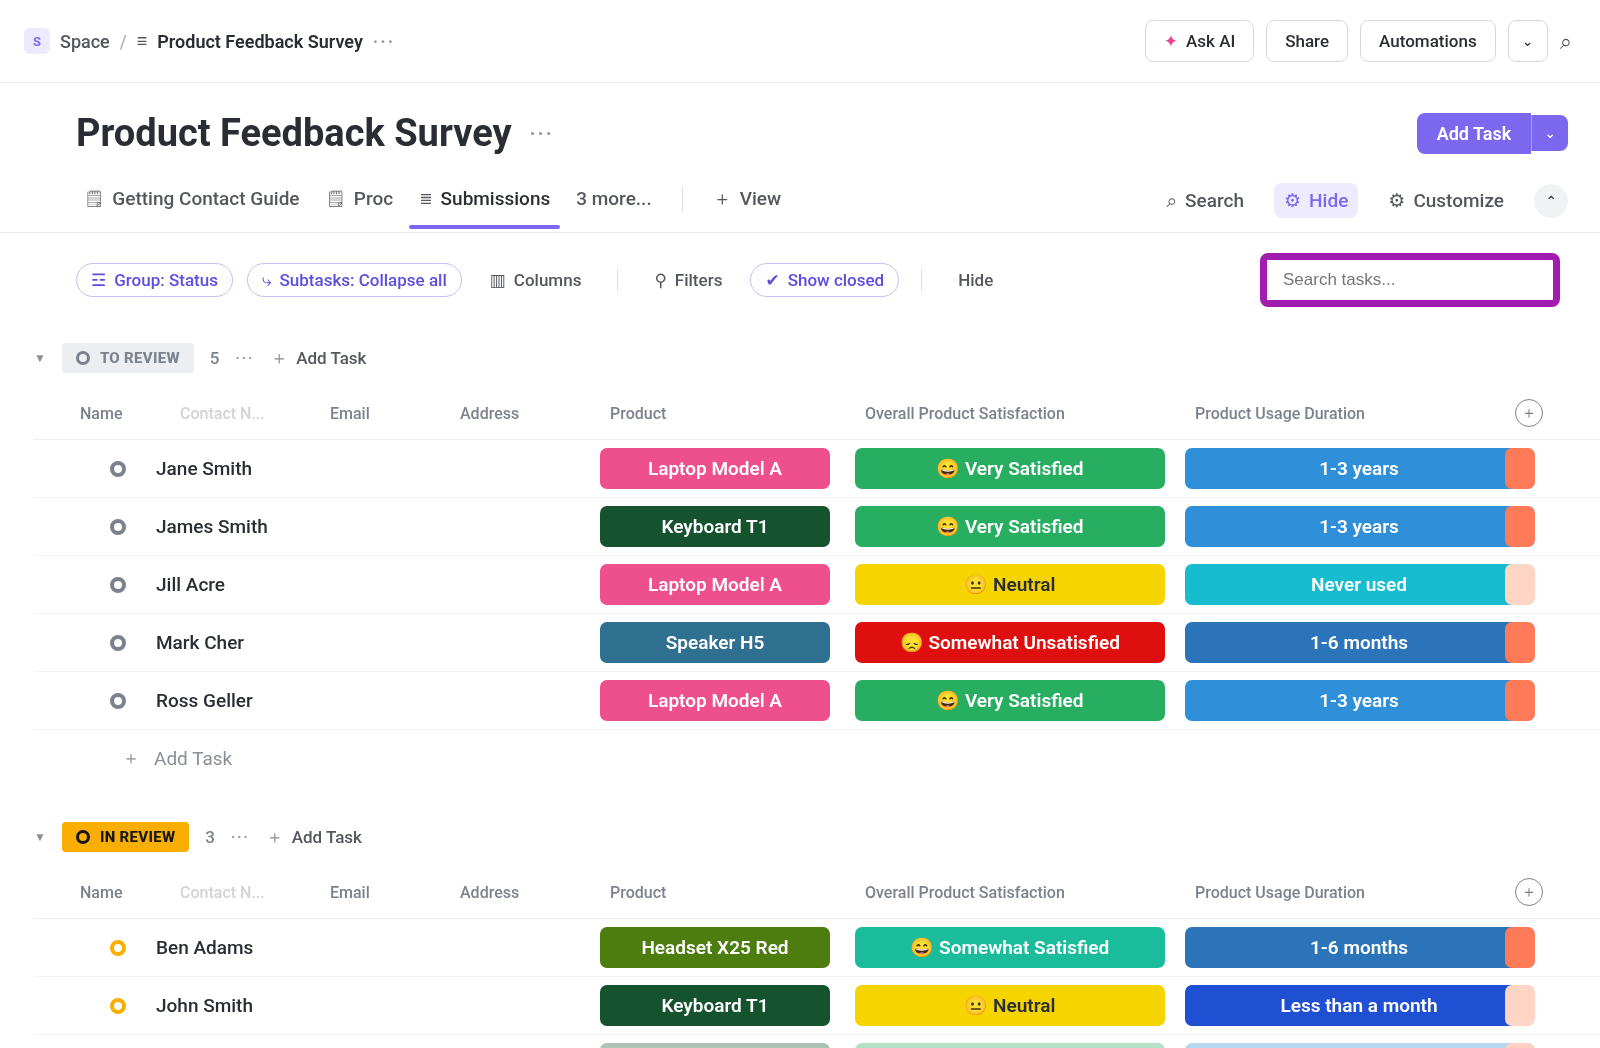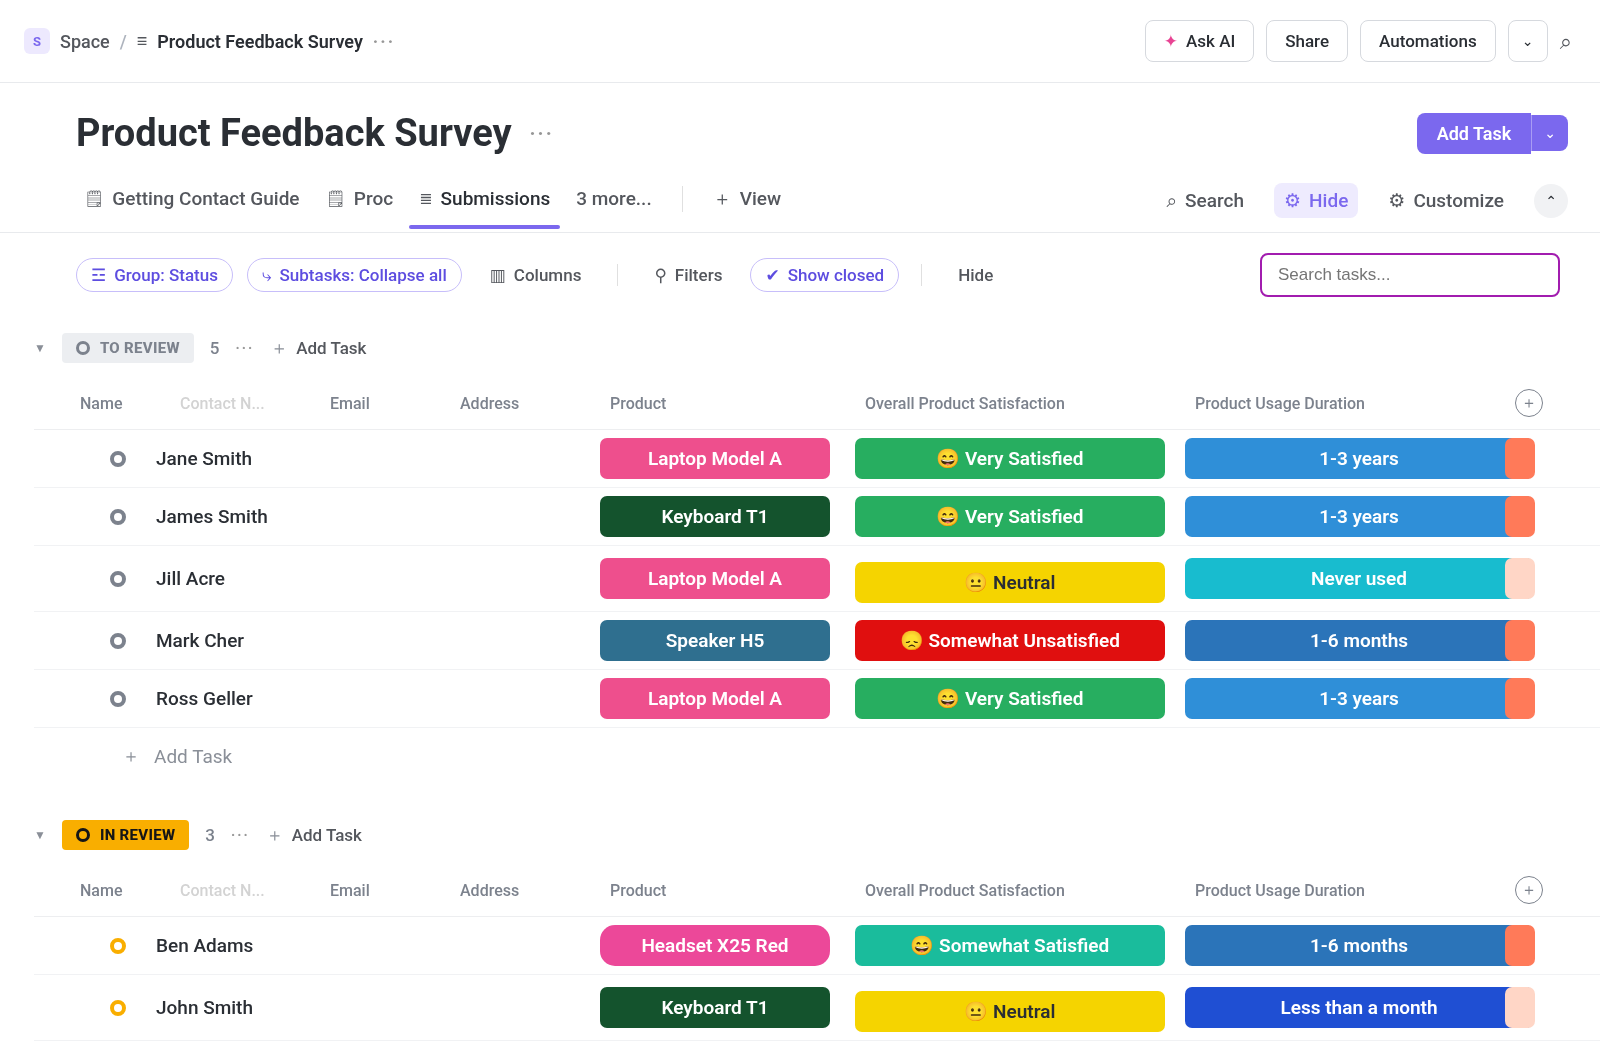--- a/index.html
+++ b/index.html
@@ -37,21 +37,21 @@
   .round-chevron { width:34px; height:34px; border-radius:50%; background:#f1f2f4; display:flex; align-items:center; justify-content:center; }
   
   .toolbar-row { display:flex; align-items:center; padding:20px 40px 0 76px; gap:14px;}
   .chip { display:flex; align-items:center; gap:8px; padding:6px 14px; border-radius:18px; font-size:17px; font-weight:500; }
   .chip.purple { border:1.5px solid #c7befa; color:#5d4de0;}
   .chip.purple-outline { border:1.5px solid #c7befa; color:#5d4de0;}
   .chip.plain { color:#54575d;}
   .chip.showclosed { border:1.5px solid #c7befa; color:#5d4de0;}
   .vsep { width:1px; height:22px; background:#e0e0e0; margin:0 8px;}
   .toolbar-spacer { flex:1;}
-  .search-box { border:2px solid #a21caf; border-radius:8px; padding:10px 16px; font-size:17px; color:#8a8f98; width:300px;}
+  .search-box { border:7px solid #a21caf; border-radius:8px; padding:10px 16px; font-size:17px; color:#8a8f98; width:300px;}
   
   .group { padding:36px 0 0 34px;}
   .group-header { display:flex; align-items:center; gap:16px; }
   .group-collapse { color:#8a8f98; font-size:12px;}
   .status-pill { display:flex; align-items:center; gap:10px; padding:6px 14px; border-radius:4px; font-size:15px; font-weight:800; letter-spacing:.3px;}
   .status-dot { width:14px; height:14px; border-radius:50%; border:3px solid currentColor; background:transparent;}
   .status-pill.grey { background:#eceef1; color:#7c828d;}
   .status-pill.orange { background:#f9ae00; color:#161616;}
   .group-count { font-size:17px; color:#7c828d; font-weight:500;}
   .group-add { display:flex; align-items:center; gap:8px; font-size:17px; color:#54575d; font-weight:500;}
@@ -71,25 +71,25 @@
   .pill.dur { width:348px;}
   .pill.crumb { width:30px;}
   .row-add { display:flex; align-items:center; gap:14px; padding:16px 0 16px 88px; color:#8a8f98; font-size:19px;}
   .plus { font-size:18px; color:#8a8f98;}
   .faded-row { opacity:.35;}
   
   .c-pink { background:#ee4f8d;}
   .c-orange { background:#14532d;}
   .c-teal-dark { background:#2f6f8f;}
   .c-green { background:#27ae60;}
-  .c-yellow { background:#f5d400; color:#2a2e34;margin-top:8px;}
+  .c-yellow { background:#f5d400; color:#2a2e34;}
   .c-red { background:#e00f0f;}
   .c-blue { background:#2f8fd8;}
   .c-cyan { background:#18bccf;}
-  .c-purple { background:#ec4899;border-radius:15px;}
+  .c-purple { background:#4d7c0f;}
   .c-teal { background:#1abc9c;}
   .c-bluedeep { background:#1f4fd3;}
   .c-blue2 { background:#2b74b9;}
   .c-salmon { background:#ff7a59;}
   .c-salmon-lt { background:#ffd6c6;}
 </style>
 </head>
 <body>
 
 <div class="topbar">

